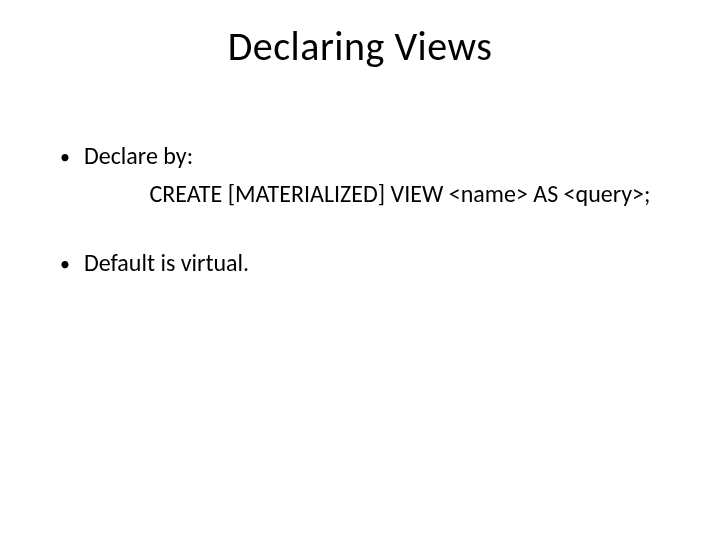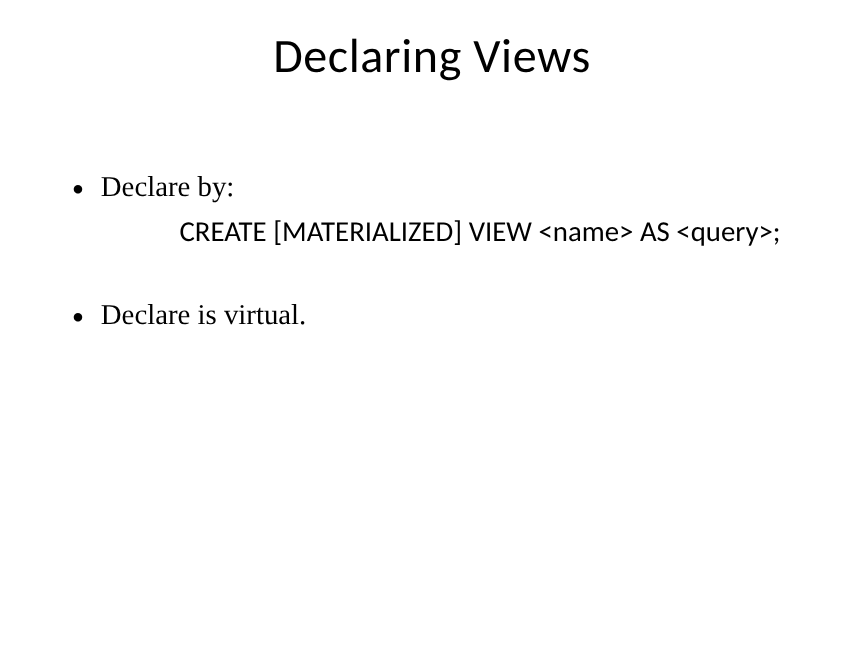--- a/index.html
+++ b/index.html
@@ -43,21 +43,20 @@
     width: 24px;
     flex: 0 0 24px;
   }
   .bullet .dot::before {
     content: "•";
     font-size: 20px;
     line-height: 1.4;
   }
   .bullet .text {
     flex: 1;
-    font-family: Liberation Serif, serif;
   }
   .indent {
     margin-left: 60px;
     margin-bottom: 6px;
     text-align: center;
   }
   .spacer {
     height: 30px;
   }
 </style>
@@ -71,17 +70,17 @@
     <div class="bullet">
       <span class="dot"></span>
       <span class="text">Declare by:</span>
     </div>
     <div class="indent">CREATE [MATERIALIZED] VIEW  &lt;name&gt;  AS  &lt;query&gt;;</div>
 
     <div class="spacer"></div>
 
     <div class="bullet">
       <span class="dot"></span>
-      <span class="text">Declare is virtual.</span>
+      <span class="text">Default is virtual.</span>
     </div>
 
   </div>
 </div>
 
 </body></html>

